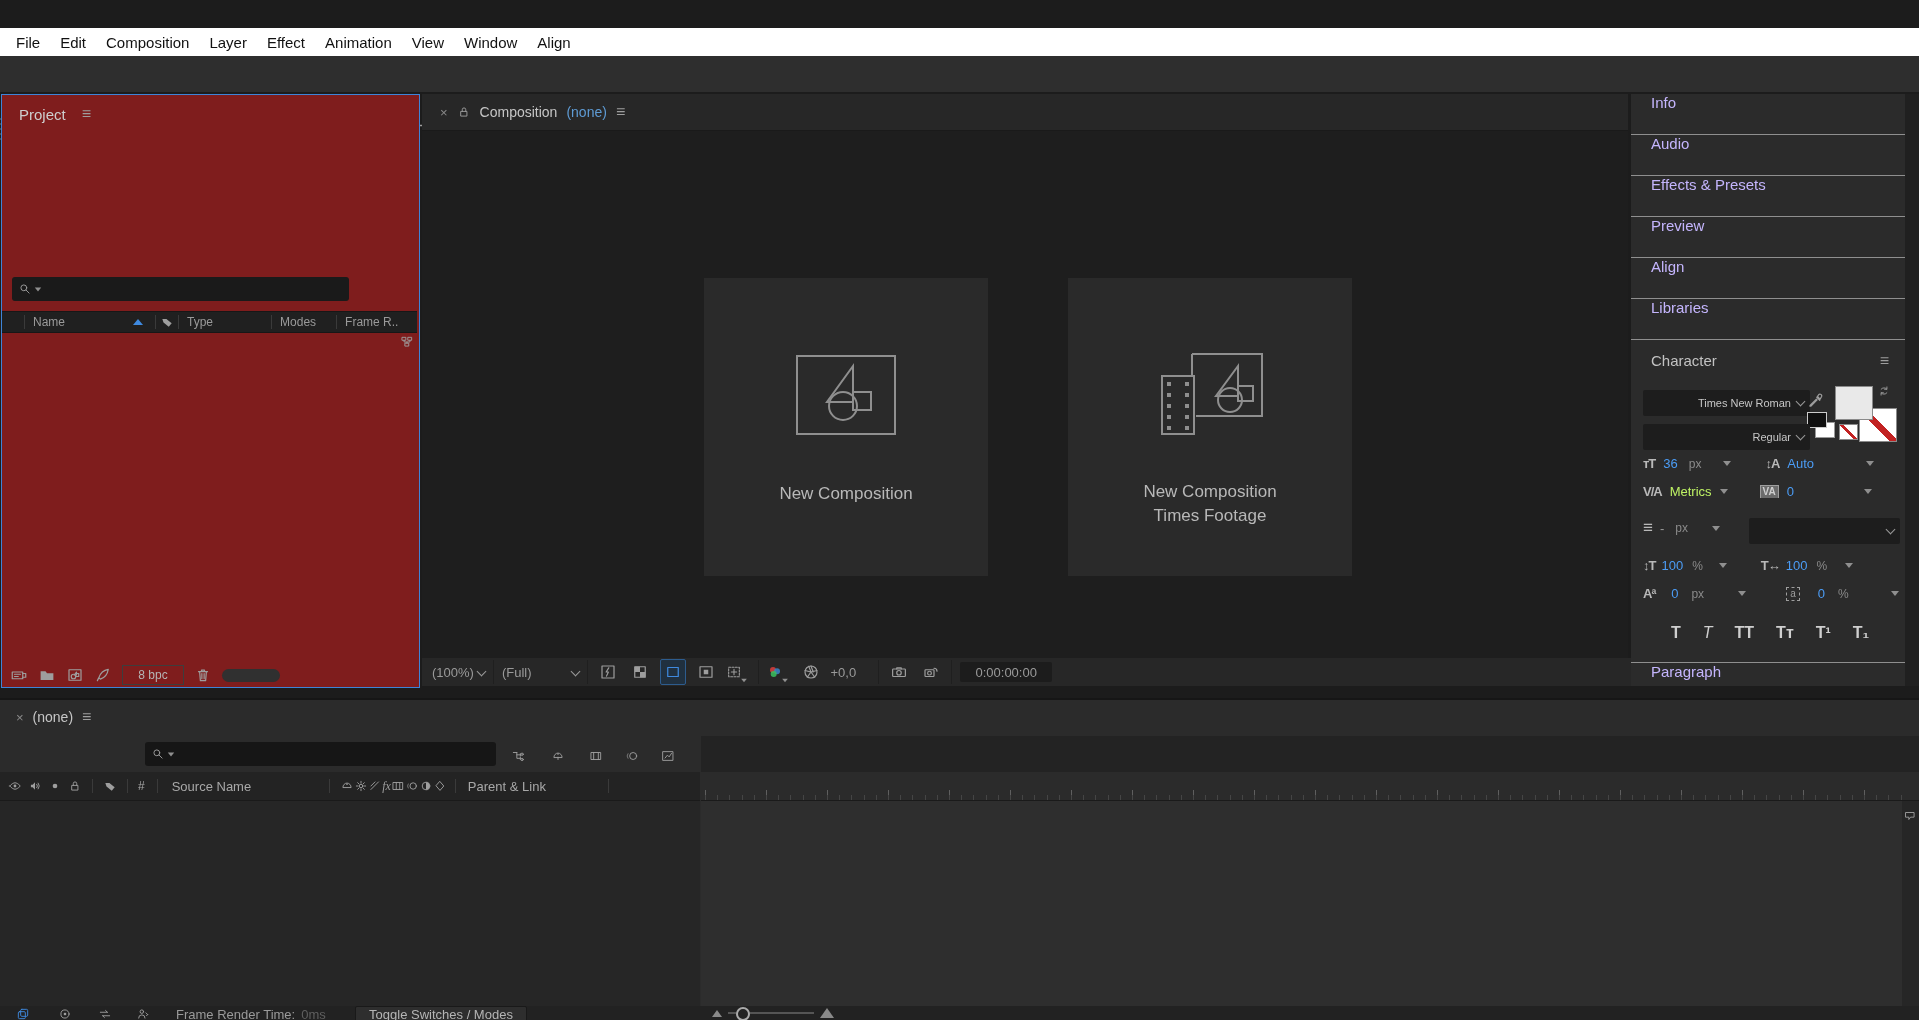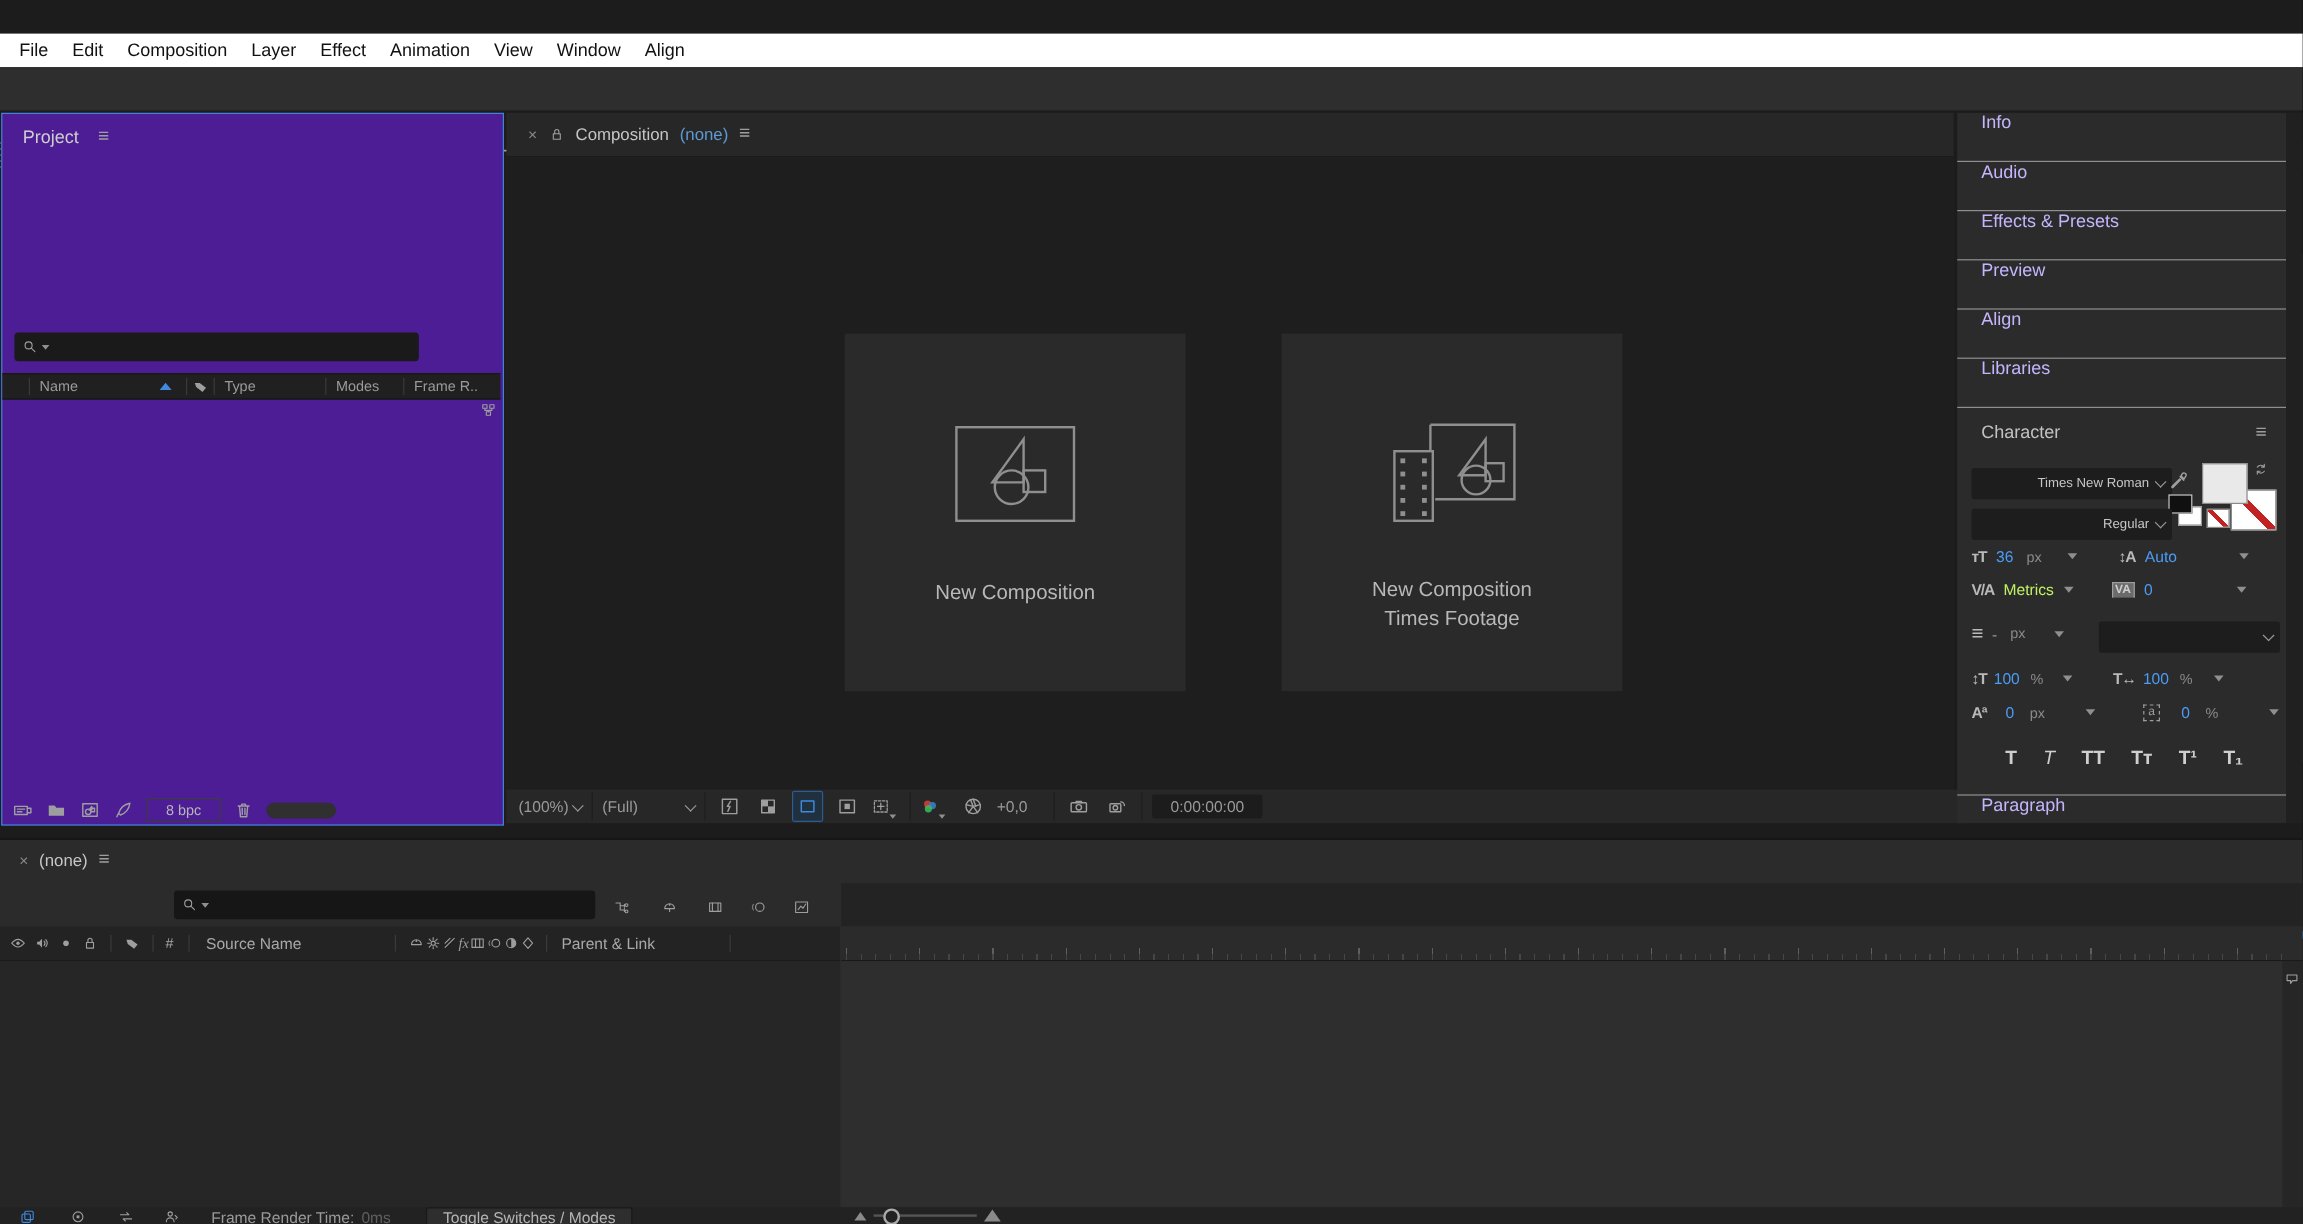--- a/index.html
+++ b/index.html
@@ -32,21 +32,21 @@
   #snap-grid{width:26px;height:26px;background:#1b2836;border:1px solid #203a52;border-radius:3px;display:flex;align-items:center;justify-content:center;}
   #workspaces{left:1040px;top:56px;width:612px;height:36px;display:flex;align-items:center;justify-content:space-between;}
   .ws{font-size:14px;color:#b4b4b4;padding:0 6px;}
   .ws.blue,.wsmenu{color:#4b9cf5;}
   .wsmenu{font-size:17px;}
   #tb-div2{left:1658px;top:56px;width:1px;height:36px;background:#1a1a1a;}
   #help-search{left:1666px;top:60px;width:246px;height:26px;background:#1c1c1c;border-radius:4px;display:flex;align-items:center;padding:0 8px;gap:6px;}
   #help-search input{background:transparent;border:none;outline:none;color:#c0c0c0;font-size:14px;width:190px;font-family:"Liberation Sans",sans-serif;}
   #help-search input::placeholder{color:#8a8a8a;}
   
-  #project{left:1px;top:94px;width:417px;height:592px;background:#4c1d95;border:1px solid #3e84d8;}
+  #project{left:1px;top:94px;width:417px;height:592px;background:#7f1d1d;border:1px solid #3e84d8;}
   .panel-title{font-size:15px;color:#cecece;}
   .hamb{color:#9e9e9e;font-size:16px;}
   #proj-search{left:10px;top:182px;width:325px;height:24px;background:#1a1a1a;border-radius:3px;display:flex;align-items:center;padding:0 6px;gap:2px;}
   #proj-search input{background:transparent;border:none;outline:none;color:#c0c0c0;font-size:13px;width:270px;font-family:"Liberation Sans",sans-serif;}
   #proj-cols{left:0px;top:216px;width:415px;height:20px;background:#202020;border-top:1px solid #171717;border-bottom:1px solid #171717;display:flex;align-items:center;font-size:12px;color:#9a9a9a;}
   .col-div{width:1px;height:14px;background:#3a3a3a;}
   .tri-up-blue{width:0;height:0;border-left:5px solid transparent;border-right:5px solid transparent;border-bottom:6px solid #3f8ae0;}
   .tri-dn{width:0;height:0;border-left:4px solid transparent;border-right:4px solid transparent;border-top:5px solid #8f8f8f;}
   #proj-foot{left:0px;top:569px;width:415px;height:22px;display:flex;align-items:center;gap:10px;padding-left:8px;}
   #bpc-box{width:60px;height:18px;border:1px solid #3d3d3d;color:#b5b5b5;font-size:12px;display:flex;align-items:center;justify-content:center;}

